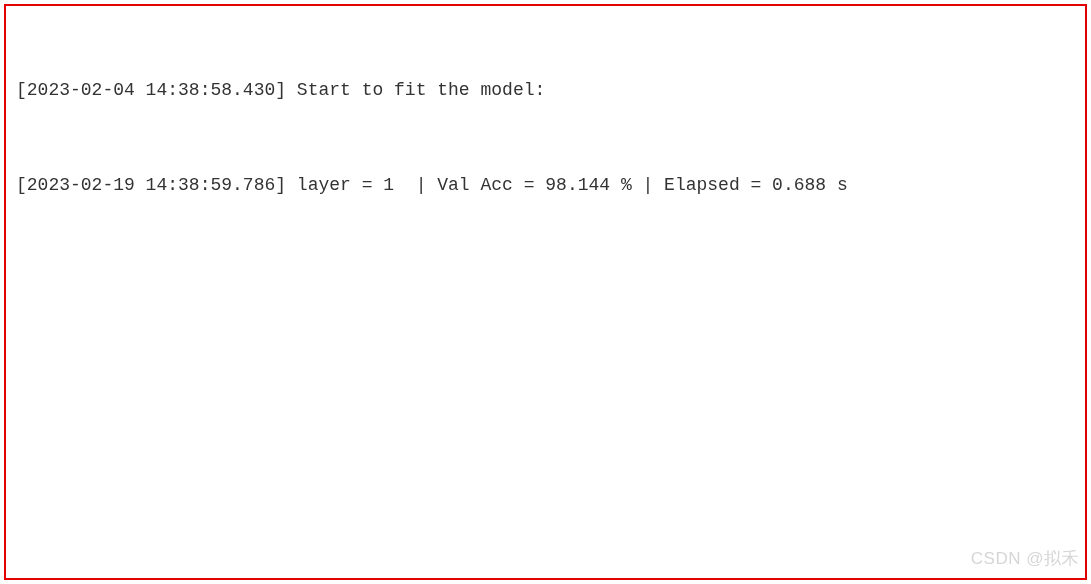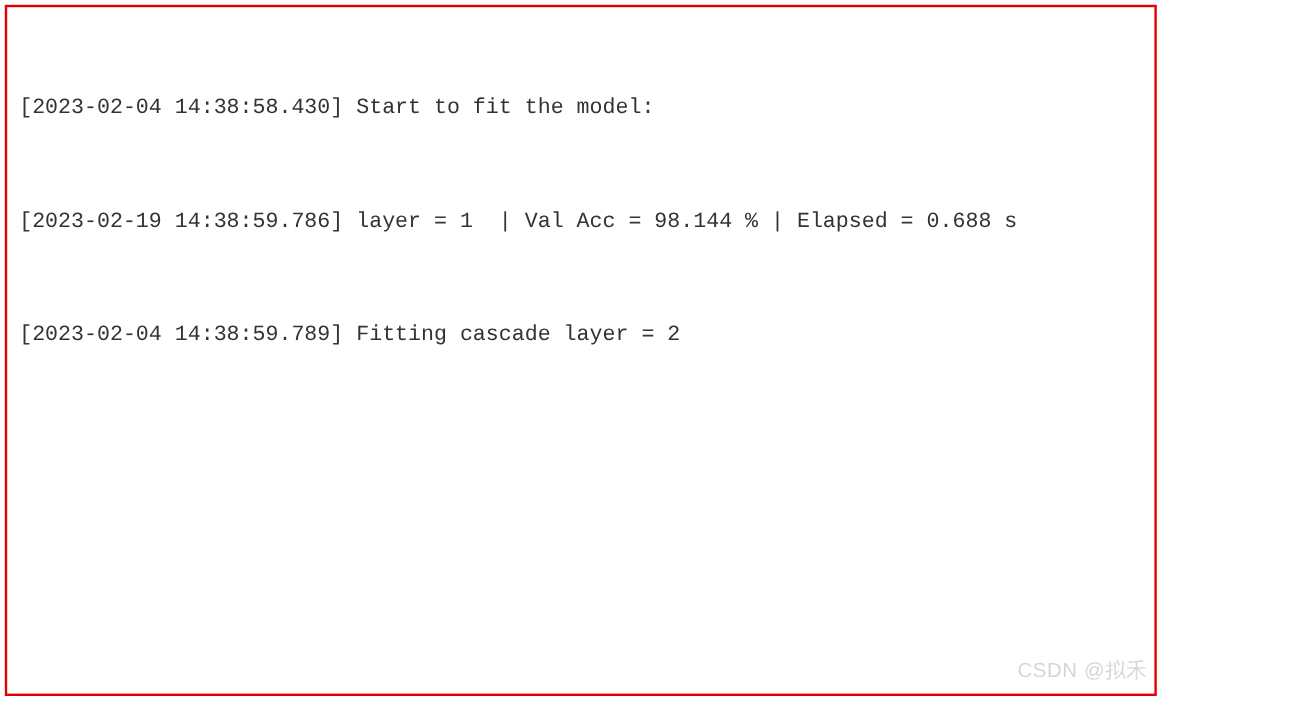--- a/index.html
+++ b/index.html
@@ -13,21 +13,21 @@
       font-size: 18px;
       color: #333333;
       padding: 4px;
     }
     .log-container {
       border: 2px solid #e30000;
       padding: 6px 10px;
       line-height: 1.75;
       white-space: pre;
       position: relative;
-      width: 960px;
+      width: 1083px;
       height: 576px;
     }
     .log-line {
       display: block;
     }
     .watermark {
       position: absolute;
       right: 6px;
       bottom: 4px;
       font-family: Arial, sans-serif;
@@ -35,21 +35,20 @@
       color: #d6d6d6;
       letter-spacing: 0.5px;
     }
   </style>
 </head>
 <body>
 
 <div class="log-container">
   <span class="log-line">[2023-02-04 14:38:58.430] Start to fit the model:</span>
   <span class="log-line">[2023-02-19 14:38:59.786] layer = 1  | Val Acc = 98.144 % | Elapsed = 0.688 s</span>
-  <span class="log-line">[2023-02-04 14:38:59.789] Fitting cascade layer = 2</span>
   
   
   
   
   
   
   
   
   
   

